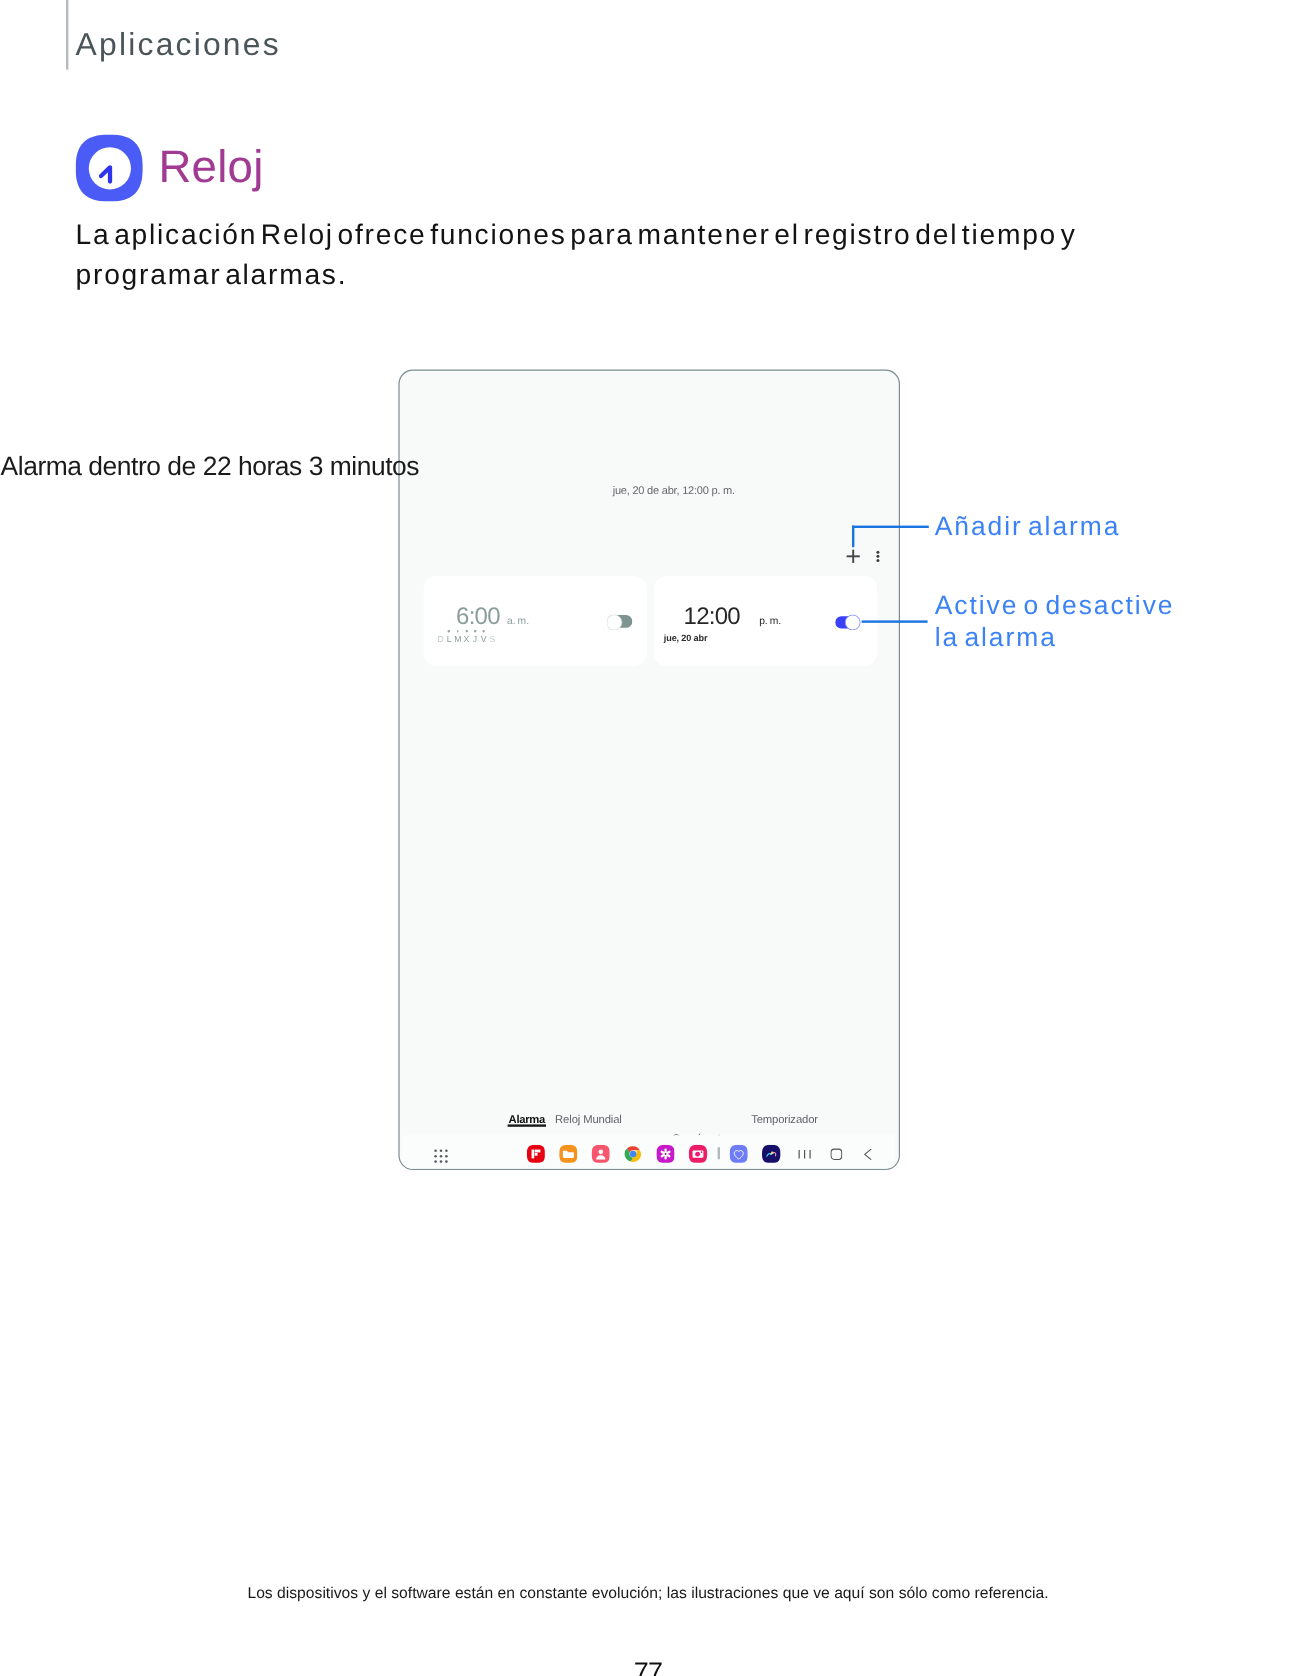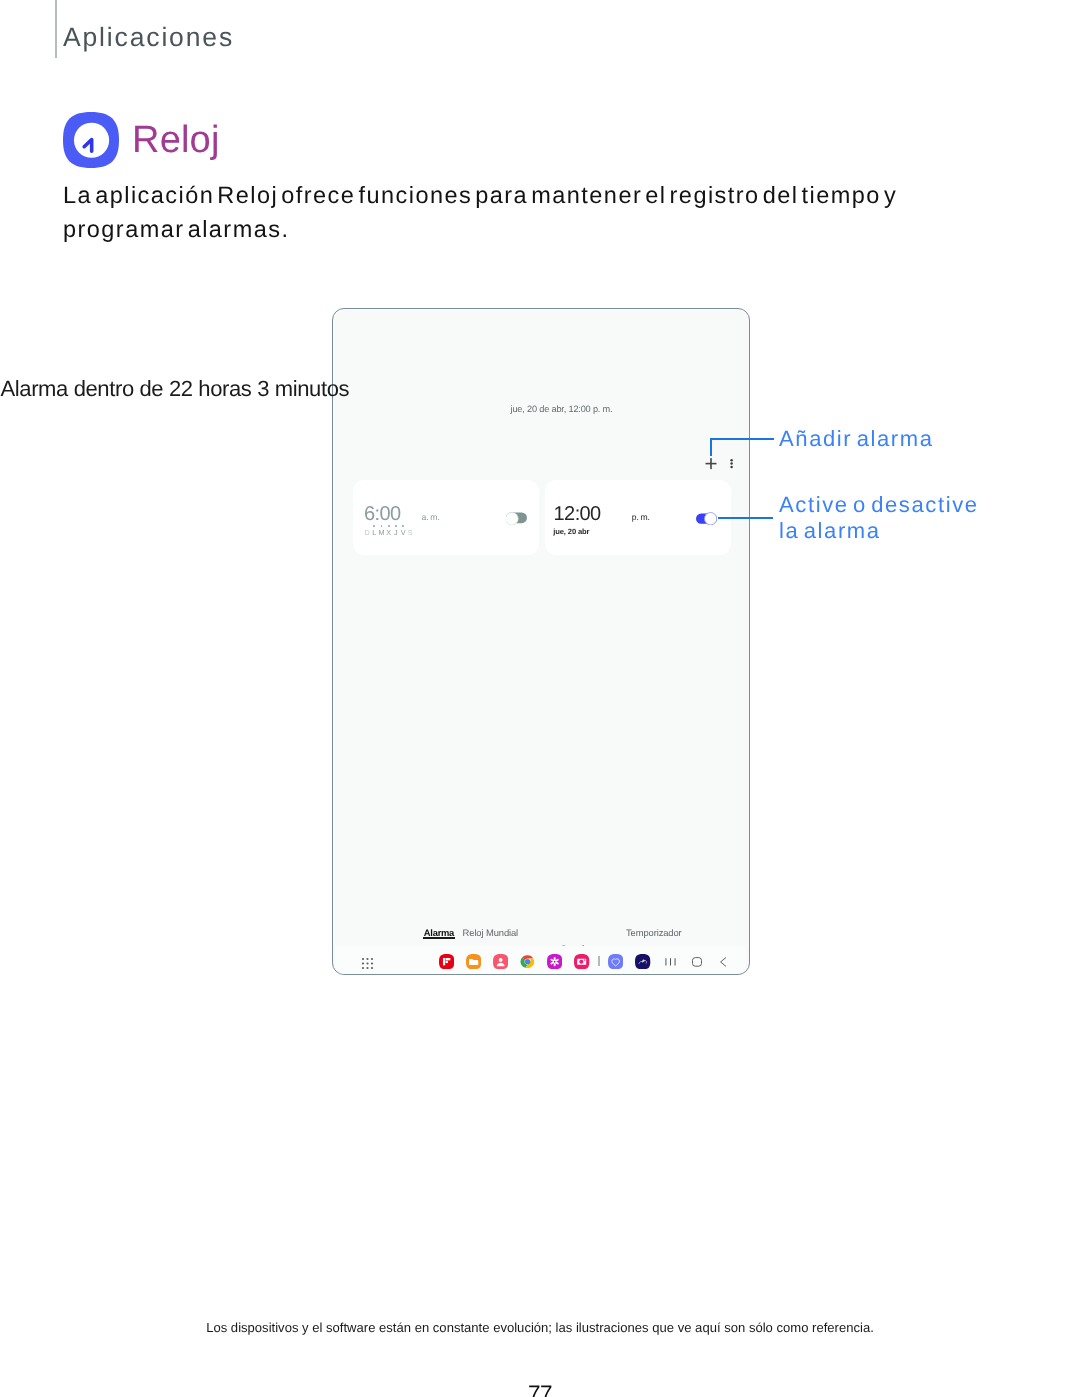--- a/index.html
+++ b/index.html
@@ -38,22 +38,22 @@
   
   .acts{position:absolute;left:705.2px;top:456px;width:34px;height:16px;}
   .ico-plus{position:absolute;left:0px;top:0px;width:12px;height:16px;}
   .ico-more{position:absolute;left:21.5px;top:0px;width:8px;height:16px;}
 
   
   .cards{position:absolute;left:352.5px;top:480px;width:378.5px;height:75px;
          display:flex;gap:6.5px;}
   .card{flex:1 1 0;background:#ffffff;border-radius:11px;position:relative;}
   .card .t-row{position:absolute;left:11.5px;top:24px;display:flex;align-items:baseline;}
-  .c-time{font-size:20px;line-height:20px;letter-spacing:-0.6px;font-weight:300;}
-  .c-mer{font-size:8.6px;line-height:10px;margin-left:21px;letter-spacing:-0.05px;
+  .c-time{font-size:20px;line-height:20px;letter-spacing:-0.6px;font-weight:300;margin-left:16px;}
+  .c-mer{font-size:8.6px;line-height:10px;margin-left:6px;letter-spacing:-0.05px;
          word-spacing:-0.6px;font-weight:400;text-align:right;}
   .c-days{position:absolute;left:11px;top:48.5px;display:flex;}
   .c-day{position:relative;font-size:7.2px;line-height:8px;width:7.2px;text-align:center;
          font-weight:400;}
   .c-day .dot{position:absolute;left:50%;top:-3.6px;margin-left:-0.9px;width:1.8px;height:1.8px;
               border-radius:50%;background:#93a4a1;}
   .c-date{position:absolute;left:8.2px;top:46.5px;font-size:7.6px;line-height:10px;
           color:#2b2b2b;font-weight:700;letter-spacing:-0.12px;}
   .card:nth-child(2) .t-row{left:8.6px;gap:10px;}
   .sw{position:absolute;top:31.5px;right:11.6px;width:21px;height:13.4px;}

